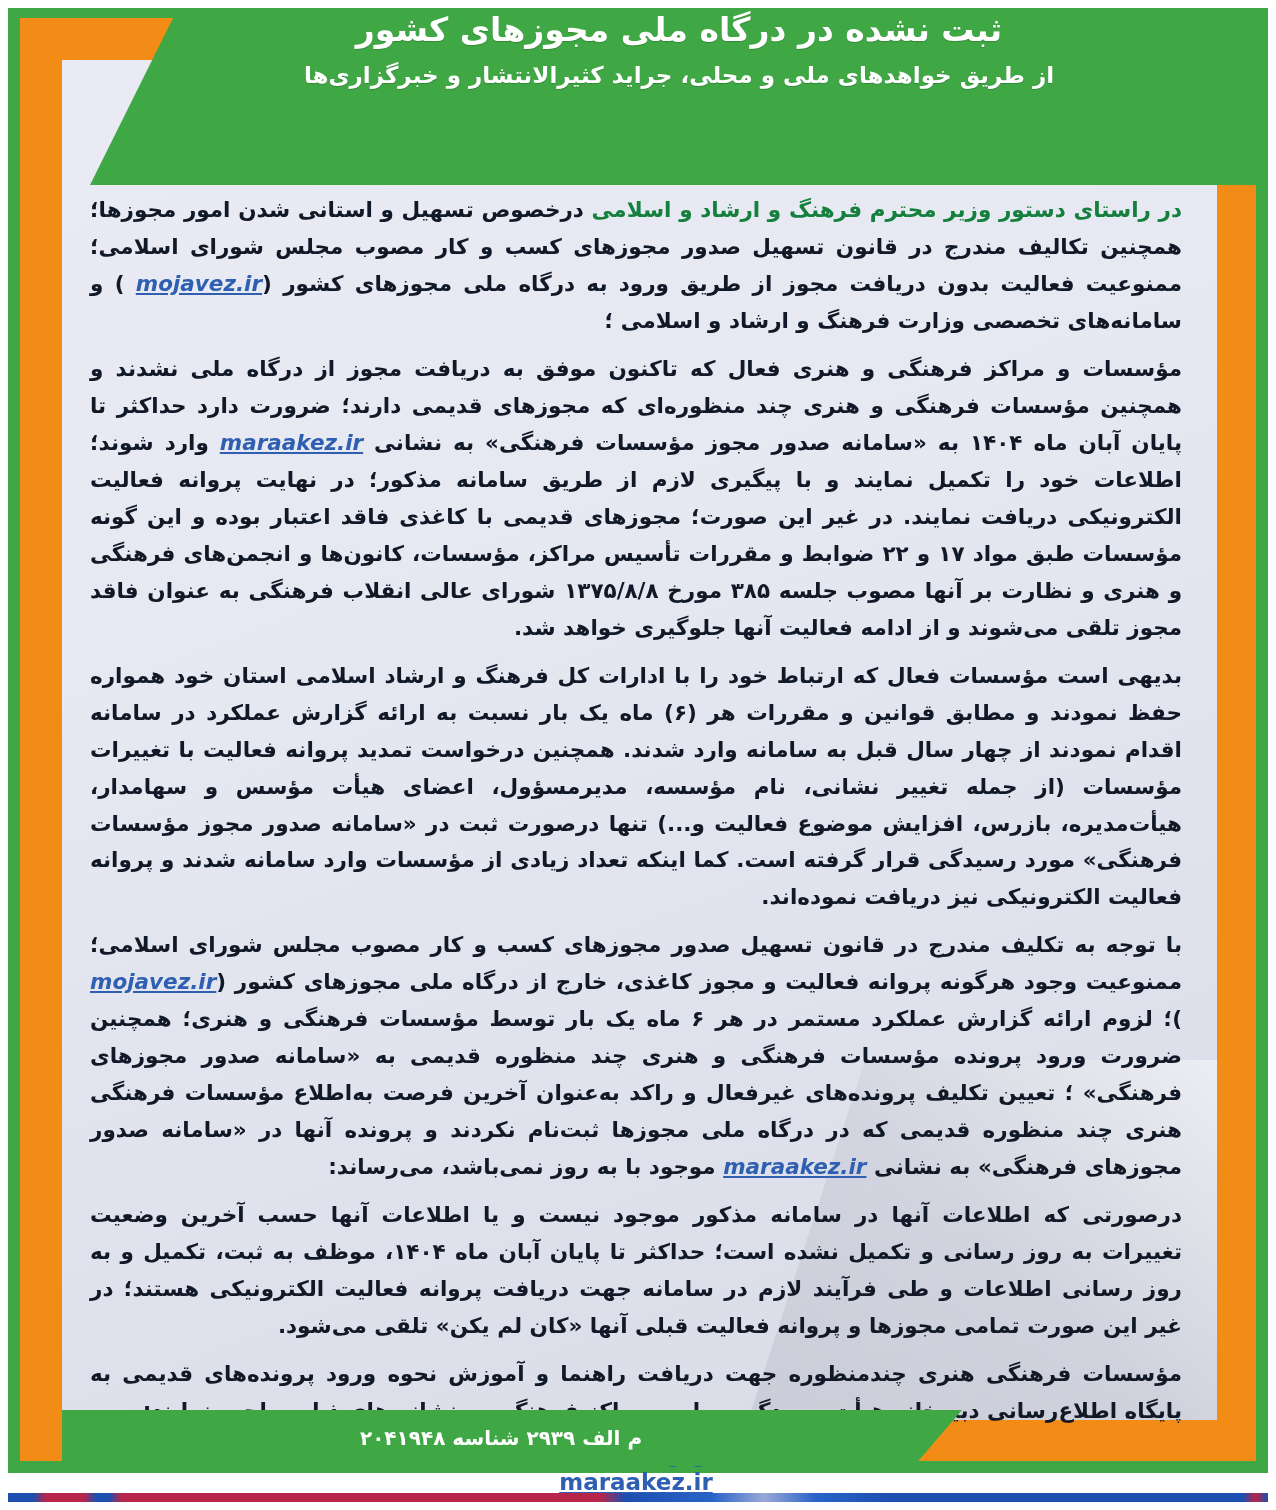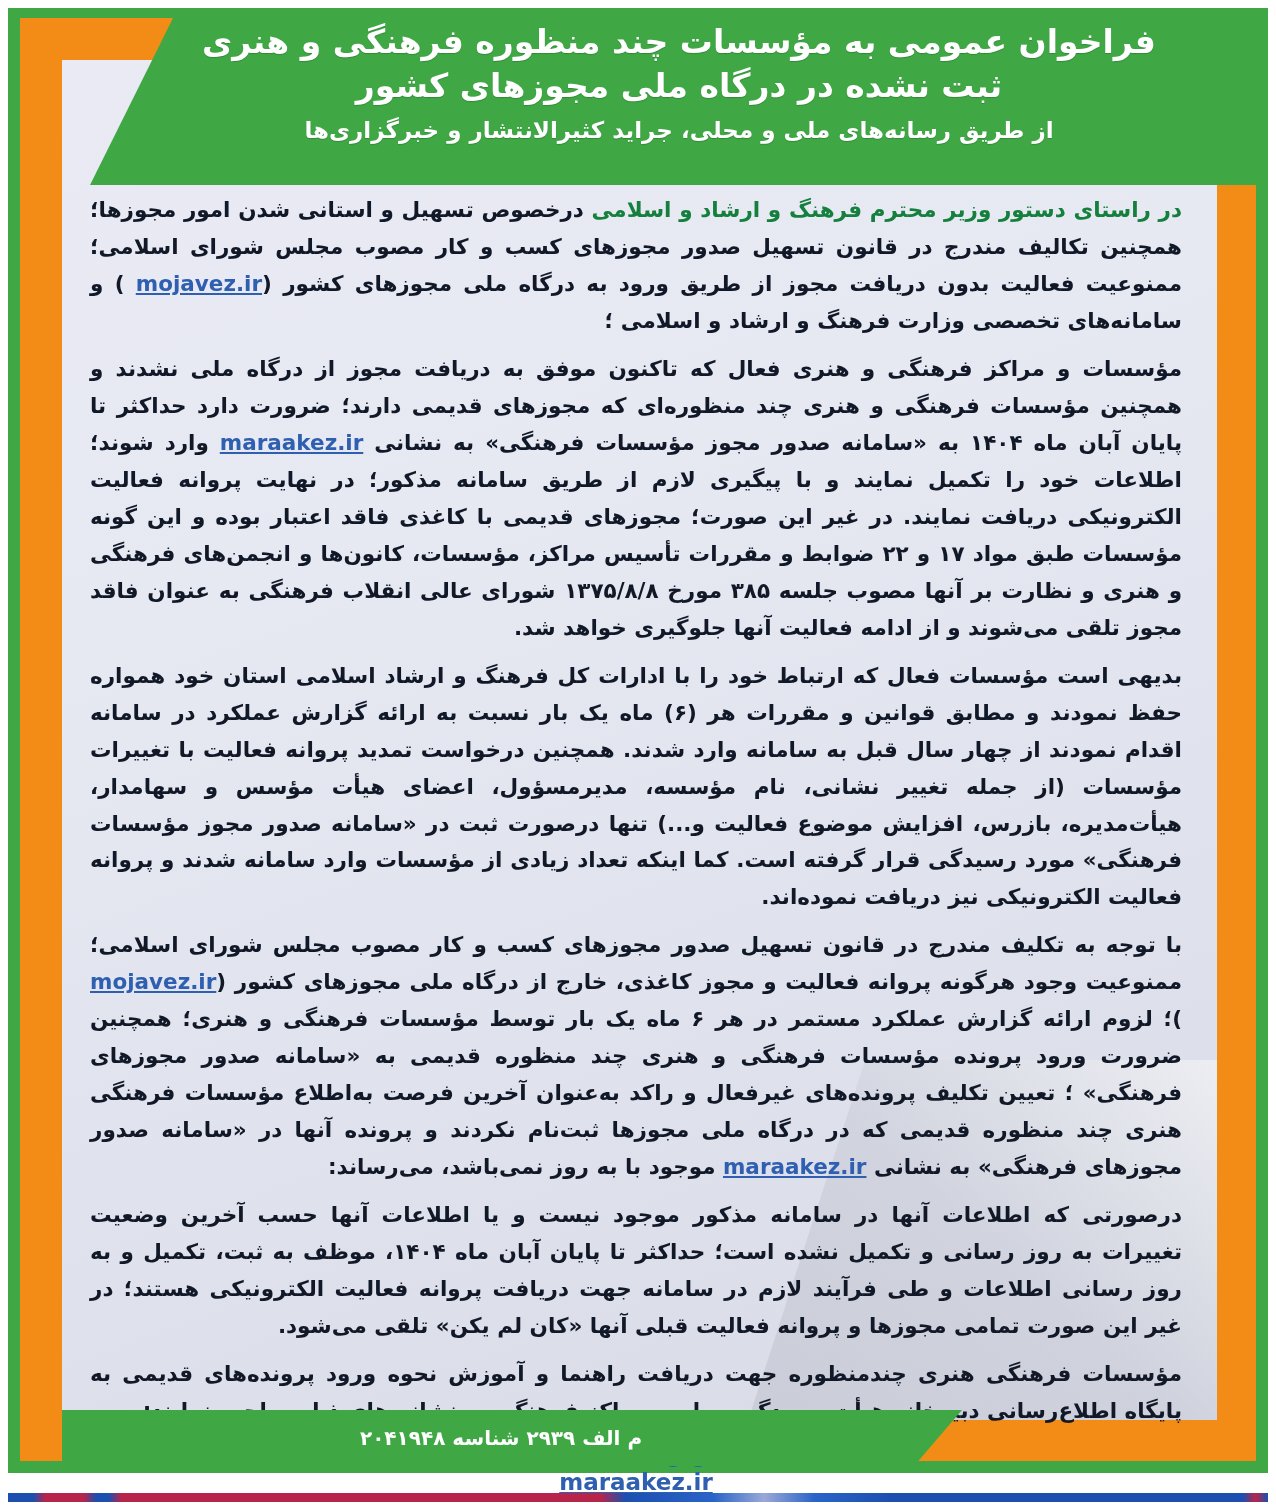--- a/index.html
+++ b/index.html
@@ -110,20 +110,21 @@
   }
   .para .red {
     color: #15803d;
   }
   .link-inline {
     color: #2e5fb0;
     text-decoration: underline;
     direction: ltr;
     unicode-bidi: embed;
     display: inline-block;
+    font-style: italic;
   }
 
   
   .link-line {
     text-align: center;
     margin: 2px 0;
   }
   .link-line a,
   .link-line span.lnk {
     color: #2e5fb0;
@@ -214,23 +215,22 @@
 
   <div class="green-frame"></div>
   <div class="orange-frame"></div>
 
   <div class="inner-page">
     <div class="sheen"></div>
   </div>
 
 
   <div class="header-banner">
-    <div class="h-line h1">فراخوان عمومی به مؤسسات چند منظوره فرهنگی و هنری</div>
     <div class="h-line h2">ثبت نشده در درگاه ملی مجوزهای کشور</div>
-    <div class="h-line h3">از طریق رسانه‌های ملی و محلی، جراید کثیرالانتشار و خبرگزاری‌ها</div>
+    <div class="h-line h3">از طریق خواهد‌های ملی و محلی، جراید کثیرالانتشار و خبرگزاری‌ها</div>
   </div>
 
   <div class="content">
 
     <p class="para first"><span class="red">در راستای دستور وزیر محترم فرهنگ و ارشاد و اسلامی</span><span> درخصوص تسهیل و استانی شدن امور مجوزها؛ همچنین تکالیف مندرج در قانون تسهیل صدور مجوزهای کسب و کار مصوب مجلس شورای اسلامی؛ ممنوعیت فعالیت بدون دریافت مجوز از طریق ورود به درگاه ملی مجوزهای کشور (</span><span class="link-inline">mojavez.ir</span><span> ) و سامانه‌های تخصصی وزارت فرهنگ و ارشاد و اسلامی ؛</span></p>
 
     <p class="para"><span>مؤسسات و مراکز فرهنگی و هنری فعال که تاکنون موفق به دریافت مجوز از درگاه ملی نشدند و همچنین مؤسسات فرهنگی و هنری چند منظوره‌ای که مجوزهای قدیمی دارند؛ ضرورت دارد حداکثر تا پایان آبان ماه ۱۴۰۴ به «سامانه صدور مجوز مؤسسات فرهنگی» به نشانی </span><span class="link-inline">maraakez.ir</span><span> وارد شوند؛ اطلاعات خود را تکمیل نمایند و با پیگیری لازم از طریق سامانه مذکور؛ در نهایت پروانه فعالیت الکترونیکی دریافت نمایند. در غیر این صورت؛ مجوزهای قدیمی با کاغذی فاقد اعتبار بوده و این گونه مؤسسات طبق مواد ۱۷ و ۲۲ ضوابط و مقررات تأسیس مراکز، مؤسسات، کانون‌ها و انجمن‌های فرهنگی و هنری و نظارت بر آنها مصوب جلسه ۳۸۵ مورخ ۱۳۷۵/۸/۸ شورای عالی انقلاب فرهنگی به عنوان فاقد مجوز تلقی می‌شوند و از ادامه فعالیت آنها جلوگیری خواهد شد.</span></p>
 
     <p class="para">بدیهی است مؤسسات فعال که ارتباط خود را با ادارات کل فرهنگ و ارشاد اسلامی استان خود همواره حفظ نمودند و مطابق قوانین و مقررات هر (۶) ماه یک بار نسبت به ارائه گزارش عملکرد در سامانه اقدام نمودند از چهار سال قبل به سامانه وارد شدند. همچنین درخواست تمدید پروانه فعالیت با تغییرات مؤسسات (از جمله تغییر نشانی، نام مؤسسه، مدیرمسؤول، اعضای هیأت مؤسس و سهامدار، هیأت‌مدیره، بازرس، افزایش موضوع فعالیت و...) تنها درصورت ثبت در «سامانه صدور مجوز مؤسسات فرهنگی» مورد رسیدگی قرار گرفته است. کما اینکه تعداد زیادی از مؤسسات وارد سامانه شدند و پروانه فعالیت الکترونیکی نیز دریافت نموده‌اند.</p>
 

